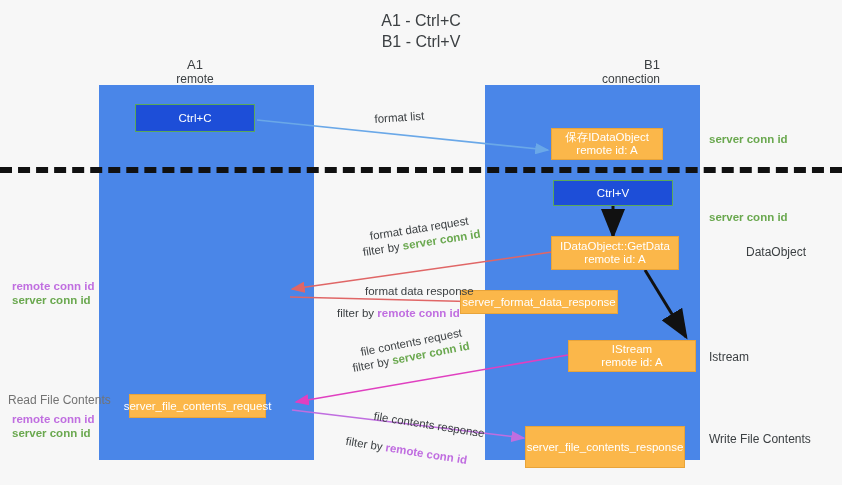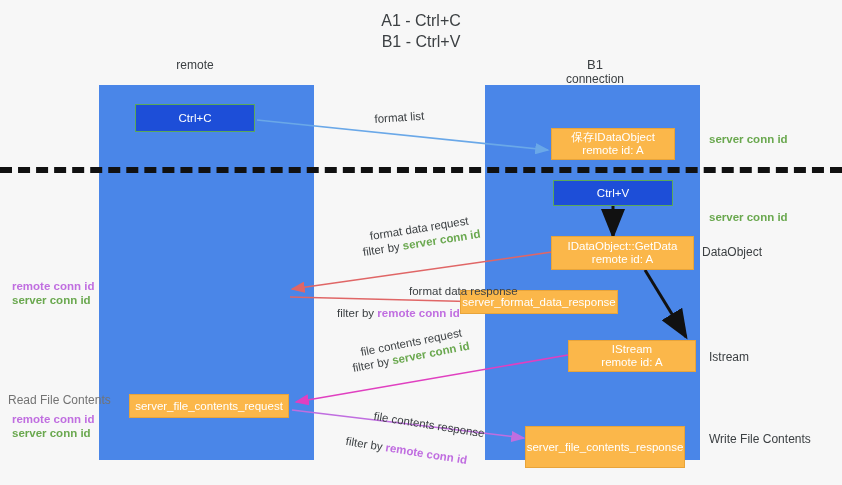--- a/index.html
+++ b/index.html
@@ -52,24 +52,25 @@
 <body>
 
 <div id="stage">
 
   <div class="title">
     <div>A1 - Ctrl+C</div>
     <div>B1 - Ctrl+V</div>
   </div>
 
   <div class="colhead" style="left:130px;top:58px;width:130px;">
+    <div class="big">A1</div>
     <div>remote</div>
   </div>
 
-  <div class="colhead" style="left:530px;top:58px;width:130px;">
+  <div class="colhead" style="left:530px;top:58px;width:130px;text-align:right;">
     <div class="big">B1</div>
     <div>connection</div>
   </div>
 
   <div class="lane" style="left:99px;top:85px;width:215px;height:375px;"></div>
   <div class="lane" style="left:485px;top:85px;width:215px;height:375px;"></div>
 
   <svg id="wires">
     <defs>
       <marker id="ah-blue" markerWidth="9" markerHeight="7" refX="8" refY="3.5" orient="auto">
@@ -99,45 +100,45 @@
     <line x1="290" y1="297" x2="487" y2="302" stroke="#e06666" stroke-width="1.6" marker-end="url(#ah-red)"></line>
 
     <line x1="568" y1="355" x2="296" y2="402" stroke="#e040c0" stroke-width="1.6" marker-end="url(#ah-magenta)"></line>
     <line x1="292" y1="410" x2="524" y2="438" stroke="#c06ee0" stroke-width="1.6" marker-end="url(#ah-purple)"></line>
   </svg>
 
   <div class="box green" style="left:135px;top:104px;width:120px;height:28px;">
     <div>Ctrl+C</div>
   </div>
 
-  <div class="box orange" style="left:551px;top:128px;width:124px;height:32px;">
+  <div class="box orange" style="left:551px;top:128px;width:112px;height:32px;">
     <div>保存IDataObject</div>
     <div>remote id: A</div>
   </div>
 
   <div class="box green" style="left:553px;top:180px;width:120px;height:26px;">
     <div>Ctrl+V</div>
   </div>
 
-  <div class="box orange" style="left:551px;top:236px;width:143px;height:34px;">
+  <div class="box orange" style="left:551px;top:236px;width:128px;height:34px;">
     <div>IDataObject::GetData</div>
     <div>remote id: A</div>
   </div>
 
   <div class="box orange" style="left:568px;top:340px;width:128px;height:32px;">
     <div>IStream</div>
     <div>remote id: A</div>
   </div>
 
 
   <div class="box orange" style="left:460px;top:290px;width:158px;height:24px;">
     <div>server_format_data_response</div>
   </div>
 
-  <div class="box orange" style="left:129px;top:394px;width:160px;height:24px;align-items:center;">
+  <div class="box orange" style="left:129px;top:394px;width:137px;height:24px;align-items:center;">
     <div>server_file_contents_request</div>
   </div>
 
   <div class="box orange" style="left:525px;top:426px;width:160px;height:42px;">
     <div>server_file_contents_response</div>
   </div>
 
   <div style="position:absolute;left:0;top:167px;width:842px;height:0;border-top:6px dashed #111111;"></div>
 
   <div class="annot" style="left:375px;top:112px;">
@@ -147,21 +148,21 @@
   <div class="annot" style="left:371px;top:229px;">
     <span class="rot-up">format data request</span>
   </div>
   <div class="annot" style="left:364px;top:245px;">
     <span class="rot-up">
       <span class="plain-t">filter by</span>
       <span class="green-t">server conn id</span>
     </span>
   </div>
 
-  <div class="annot" style="left:365px;top:284px;margin-left:44px;">
+  <div class="annot" style="left:365px;top:284px;">
     <span>format data response</span>
   </div>
   <div class="annot" style="left:337px;top:306px;">
     <span class="plain-t">filter by</span>
     <span class="purple-t">remote conn id</span>
   </div>
 
   <div class="annot" style="left:362px;top:345px;">
     <span class="rot-up2">file contents request</span>
   </div>
@@ -178,21 +179,21 @@
   <div class="annot" style="left:347px;top:434px;">
     <span class="rot-dn2">
       <span class="plain-t">filter by</span>
       <span class="purple-t">remote conn id</span>
     </span>
   </div>
 
   <div class="lane-annot green-t" style="left:709px;top:132px;">server conn id</div>
   <div class="lane-annot green-t" style="left:709px;top:210px;">server conn id</div>
 
-  <div class="rlabel" style="left:702px;top:245px;">DataObject</div>
+  <div class="rlabel" style="left:746px;top:245px;">DataObject</div>
   <div class="rlabel" style="left:709px;top:350px;">Istream</div>
   <div class="rlabel" style="left:709px;top:432px;">Write File Contents</div>
 
   <div class="lane-annot purple-t" style="left:12px;top:279px;">remote conn id</div>
   <div class="lane-annot green-t" style="left:12px;top:293px;">server conn id</div>
 
   <div class="llabel" style="left:8px;top:393px;">Read File Contents</div>
   <div class="lane-annot purple-t" style="left:12px;top:412px;">remote conn id</div>
   <div class="lane-annot green-t" style="left:12px;top:426px;">server conn id</div>
 

